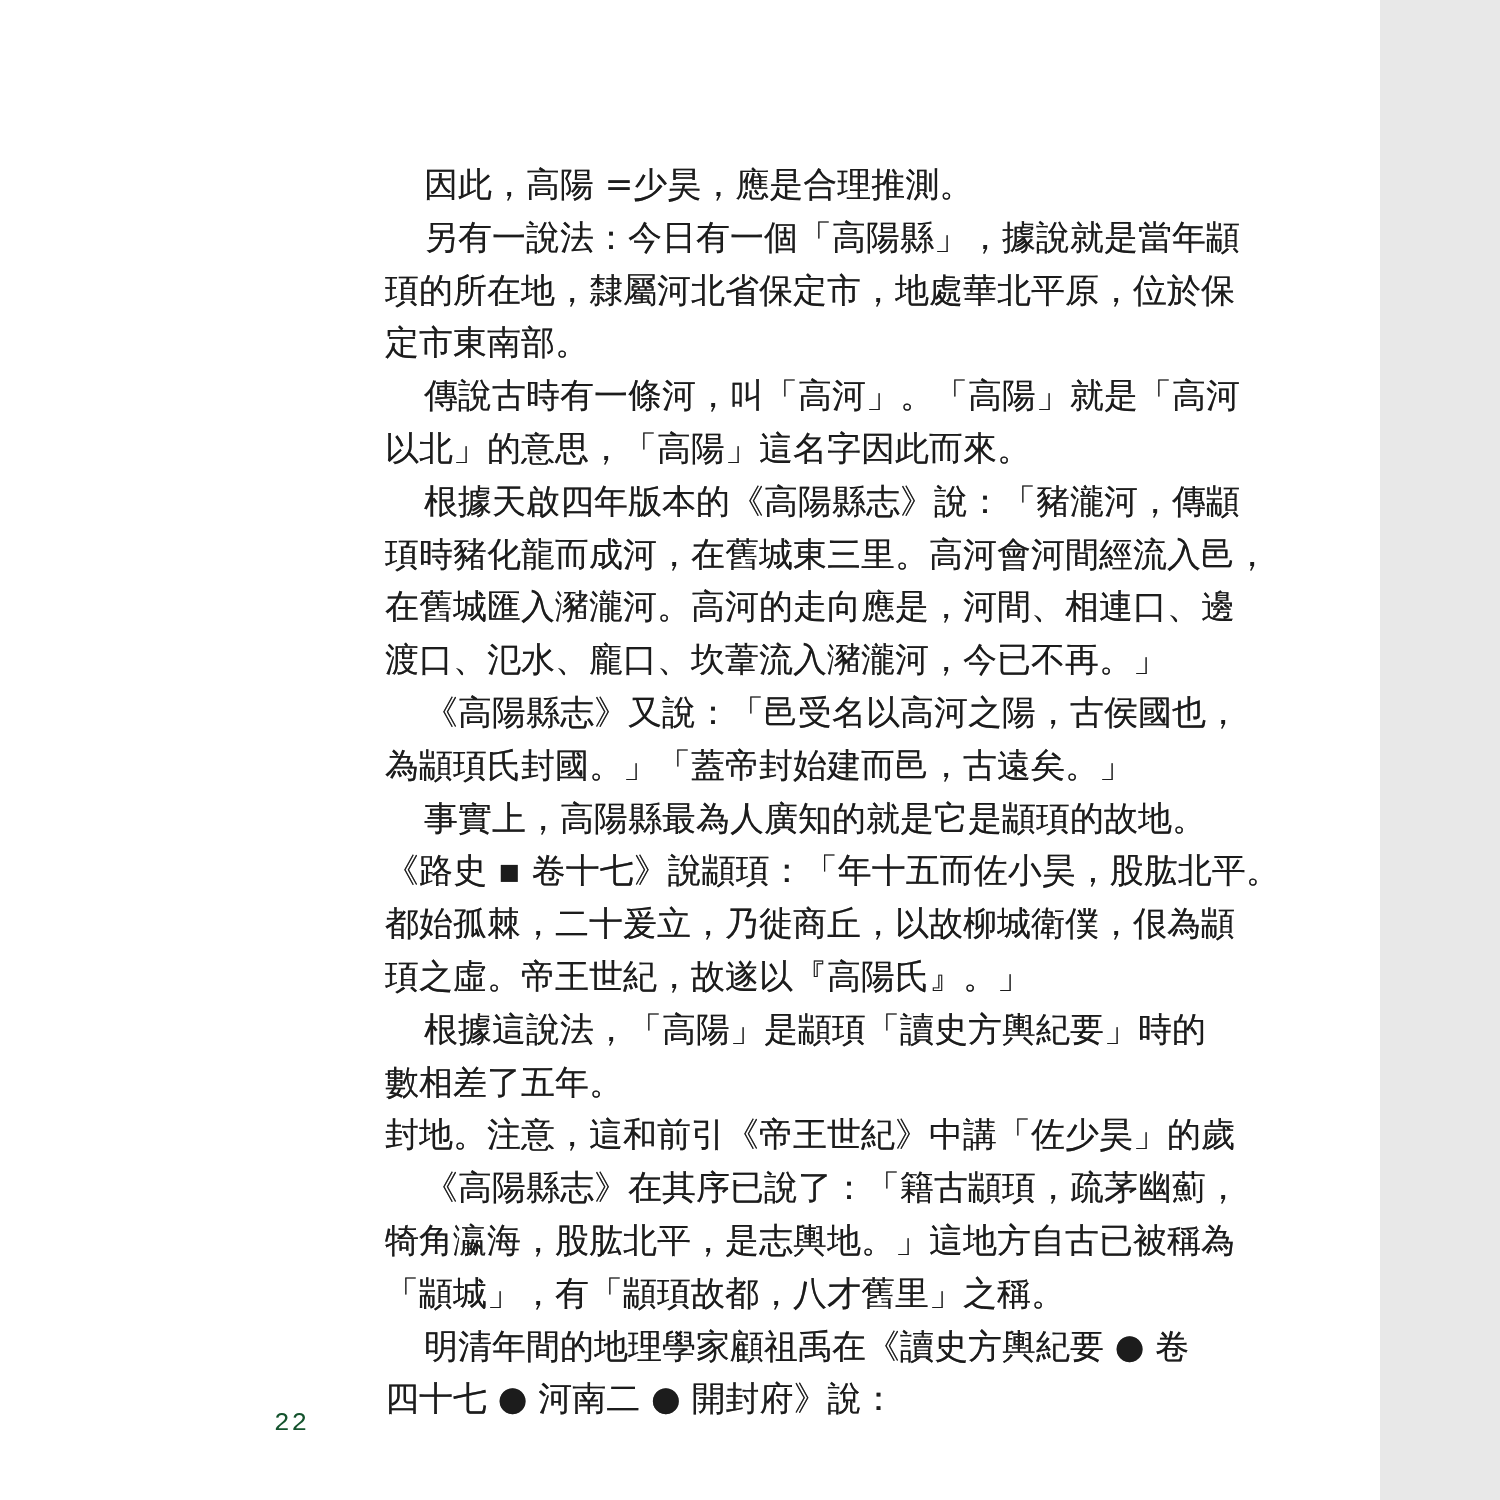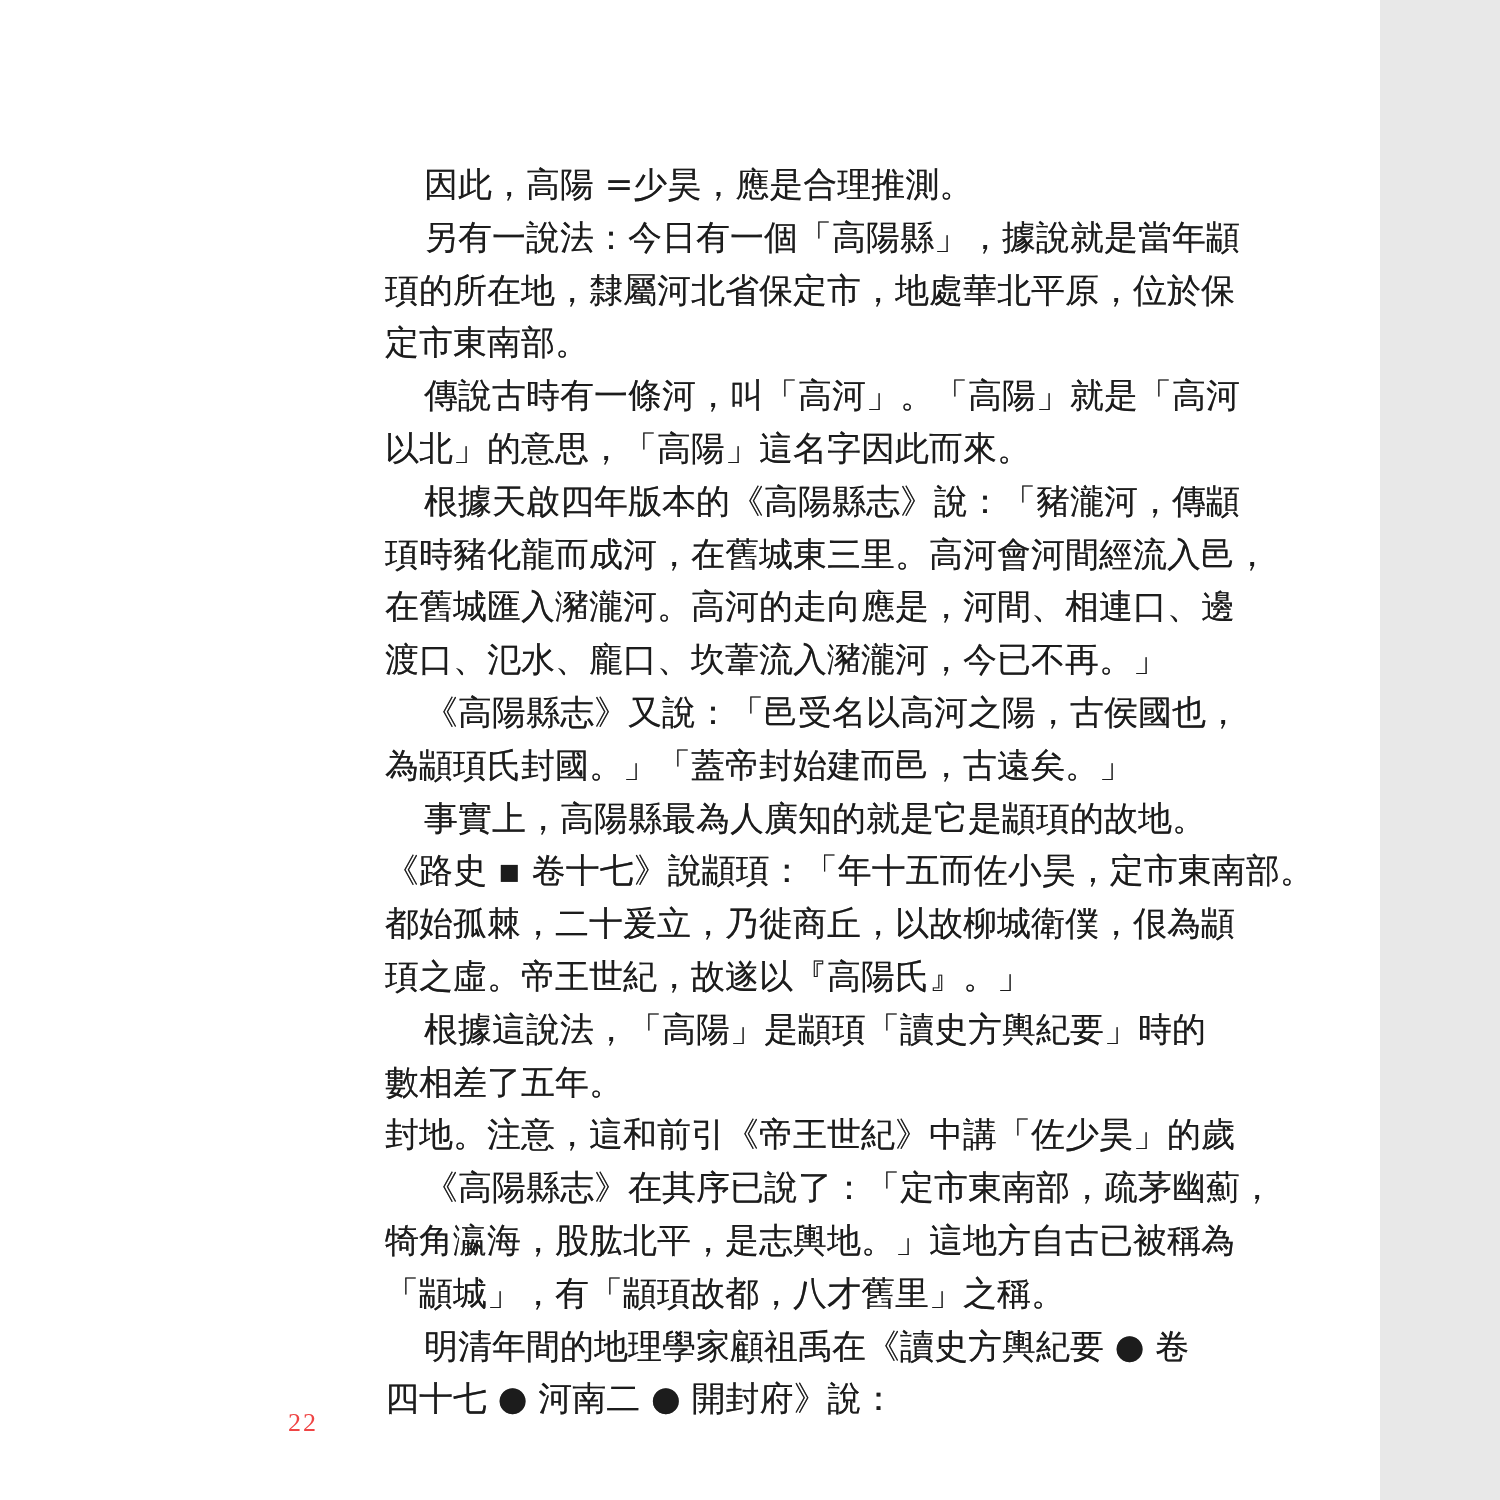--- a/index.html
+++ b/index.html
@@ -30,52 +30,52 @@
     white-space: nowrap;
     color: #1c1c1c;
     
     text-shadow: 0 0 0.6px rgba(0,0,0,0.55);
   }
   .line.indent {
     padding-left: 39px;
   }
   .page-number {
     position: absolute;
-    left: 288px;
+    left: 274px;
     top: 1408px;
     font-size: 26px;
     letter-spacing: 2px;
-    color: #ef4444;
-    font-family: Liberation Serif, serif;
+    color: #14532d;
+    font-family: Liberation Mono, monospace;
   }
 </style>
 </head>
 <body>
 
 <div class="page">
   <div class="text-block">
     <div class="line indent">因此，高陽 =少昊，應是合理推測。</div>
     <div class="line indent">另有一說法：今日有一個「高陽縣」，據說就是當年顓</div>
     <div class="line">頊的所在地，隸屬河北省保定市，地處華北平原，位於保</div>
     <div class="line">定市東南部。</div>
     <div class="line indent">傳說古時有一條河，叫「高河」。「高陽」就是「高河</div>
     <div class="line">以北」的意思，「高陽」這名字因此而來。</div>
     <div class="line indent">根據天啟四年版本的《高陽縣志》說：「豬瀧河，傳顓</div>
     <div class="line">頊時豬化龍而成河，在舊城東三里。高河會河間經流入邑，</div>
     <div class="line">在舊城匯入瀦瀧河。高河的走向應是，河間、相連口、邊</div>
     <div class="line">渡口、氾水、龐口、坎葦流入瀦瀧河，今已不再。」</div>
     <div class="line indent">《高陽縣志》又說：「邑受名以高河之陽，古侯國也，</div>
     <div class="line">為顓頊氏封國。」「蓋帝封始建而邑，古遠矣。」</div>
     <div class="line indent">事實上，高陽縣最為人廣知的就是它是顓頊的故地。</div>
-    <div class="line">《路史 ▪ 卷十七》說顓頊：「年十五而佐小昊，定市東南部。</div>
+    <div class="line">《路史 ▪ 卷十七》說顓頊：「年十五而佐小昊，股肱北平。</div>
     <div class="line">都始孤棘，二十爰立，乃徙商丘，以故柳城衛僕，佷為顓</div>
     <div class="line">頊之虛。帝王世紀，故遂以『高陽氏』。」</div>
     <div class="line indent">根據這說法，「高陽」是顓頊「讀史方輿紀要」時的</div>
     <div class="line">數相差了五年。</div>
     <div class="line">封地。注意，這和前引《帝王世紀》中講「佐少昊」的歲</div>
-    <div class="line indent">《高陽縣志》在其序已說了：「定市東南部，疏茅幽薊，</div>
+    <div class="line indent">《高陽縣志》在其序已說了：「籍古顓頊，疏茅幽薊，</div>
     <div class="line">犄角瀛海，股肱北平，是志輿地。」這地方自古已被稱為</div>
     <div class="line">「顓城」，有「顓頊故都，八才舊里」之稱。</div>
     <div class="line indent">明清年間的地理學家顧祖禹在《讀史方輿紀要 ● 卷</div>
     <div class="line">四十七 ● 河南二 ● 開封府》說：</div>
   </div>
   <div class="page-number">22</div>
 </div>
 
 </body></html>

